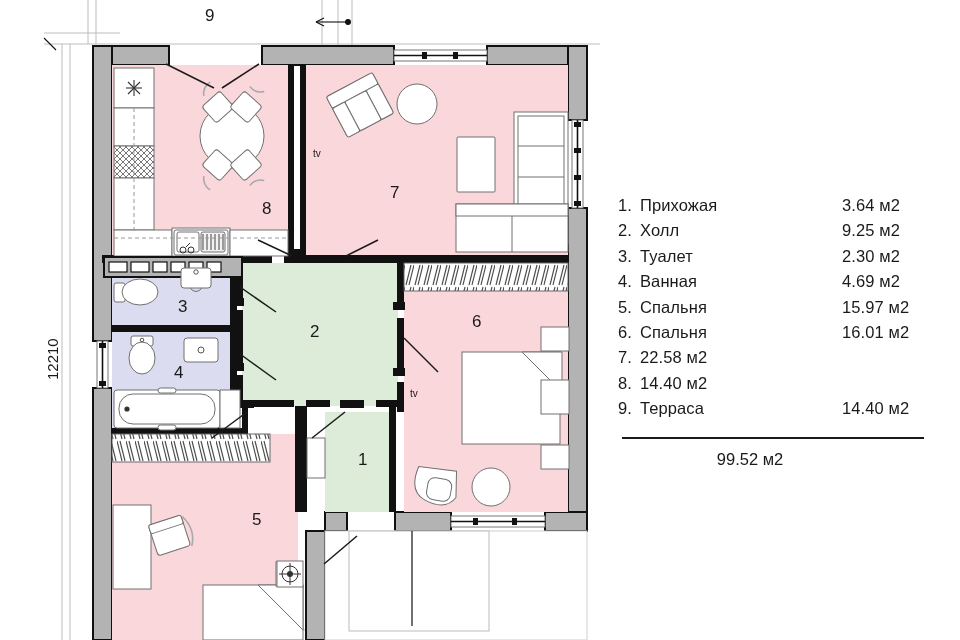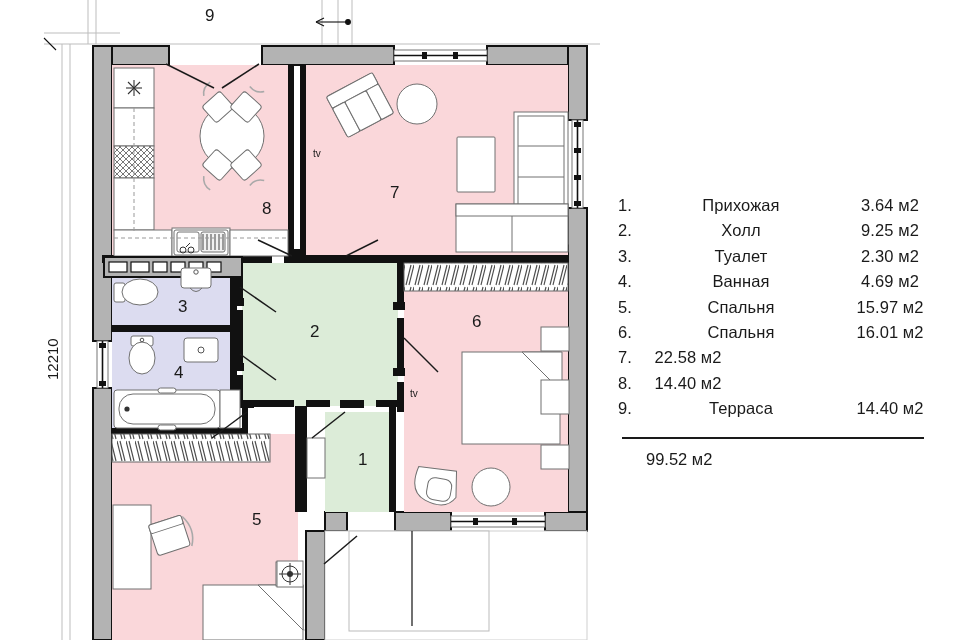--- a/index.html
+++ b/index.html
@@ -19,31 +19,31 @@
     position:absolute;left:618px;top:196px;width:320px;
   }
   .legend-row{
     display:flex;align-items:baseline;
     height:25.4px;
     font-size:16.5px;
     letter-spacing:.1px;
     color:#1a1a1a;
   }
   .legend-num{width:22px;flex:0 0 22px;text-align:left;}
-  .legend-name{flex:1 1 auto;white-space:nowrap;text-align:center;}
+  .legend-name{flex:1 1 auto;white-space:nowrap;}
   .legend-area{
-    flex:0 0 auto;text-align:center;width:96px;white-space:nowrap;
+    flex:0 0 auto;text-align:left;width:96px;white-space:nowrap;
   }
   #legend-rule{
     position:absolute;left:622px;top:437px;width:302px;height:0;
     border-top:2.2px solid #1a1a1a;
   }
   #legend-total{
-    position:absolute;left:646px;top:450px;width:306px;
-    text-align:left;font-size:16.5px;color:#1a1a1a;white-space:nowrap;
+    position:absolute;left:597px;top:450px;width:306px;
+    text-align:center;font-size:16.5px;color:#1a1a1a;white-space:nowrap;
   }
 
   
   .plan-label{
     position:absolute;font-size:17px;color:#1a1a1a;
     user-select:none;white-space:nowrap;
   }
   .plan-label.small{font-size:10px;}
   .dim-v{
     position:absolute;font-size:15px;color:#1a1a1a;

